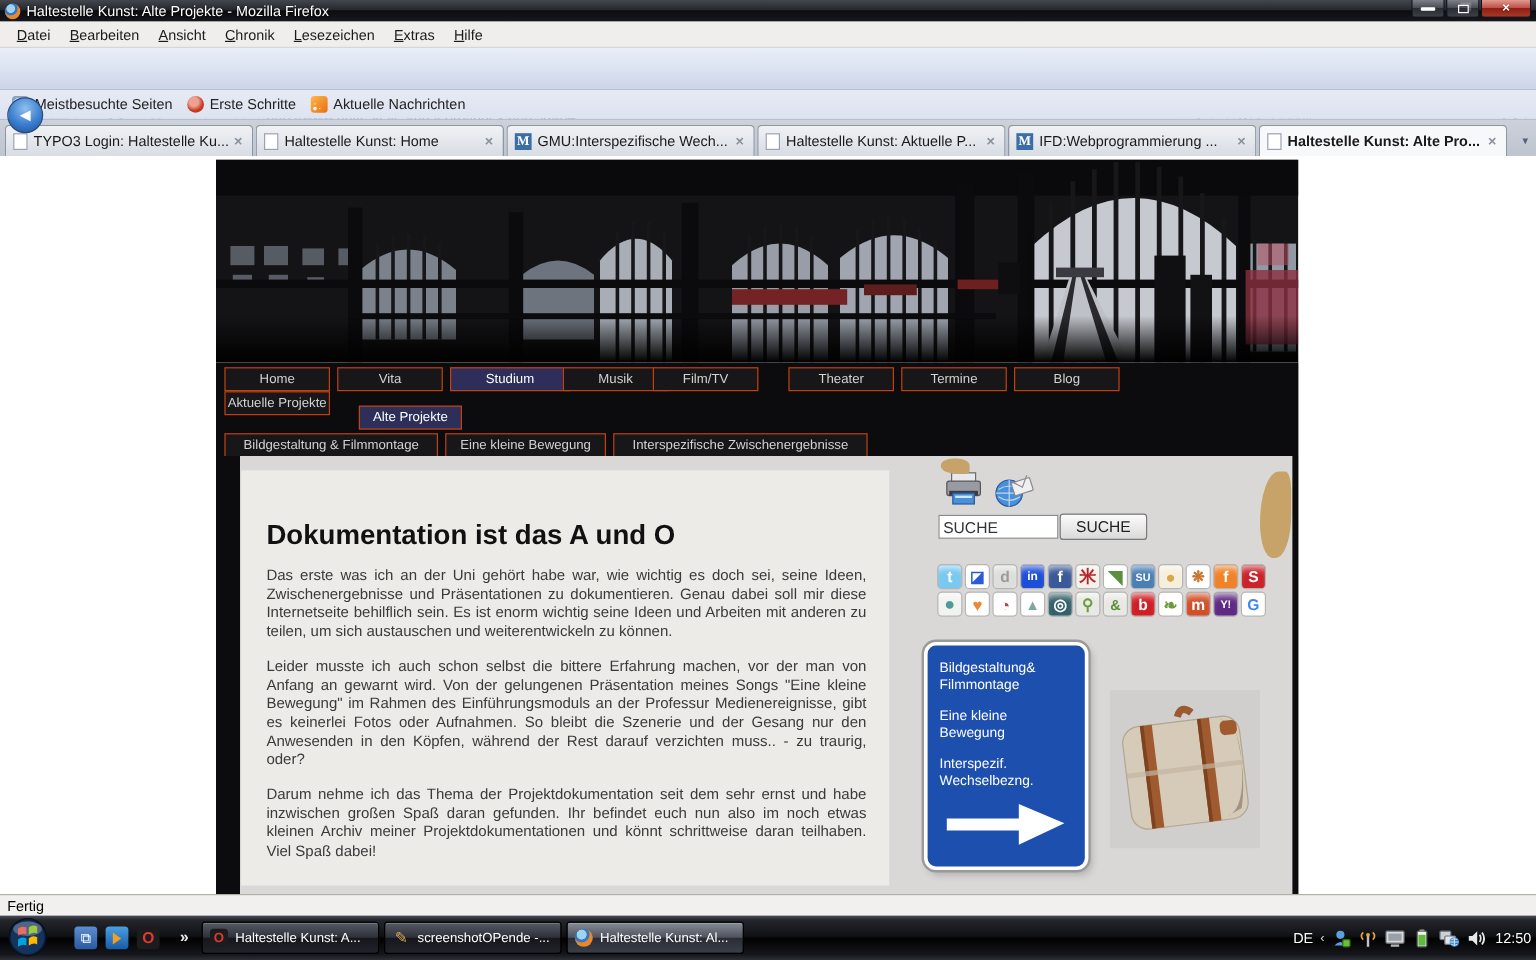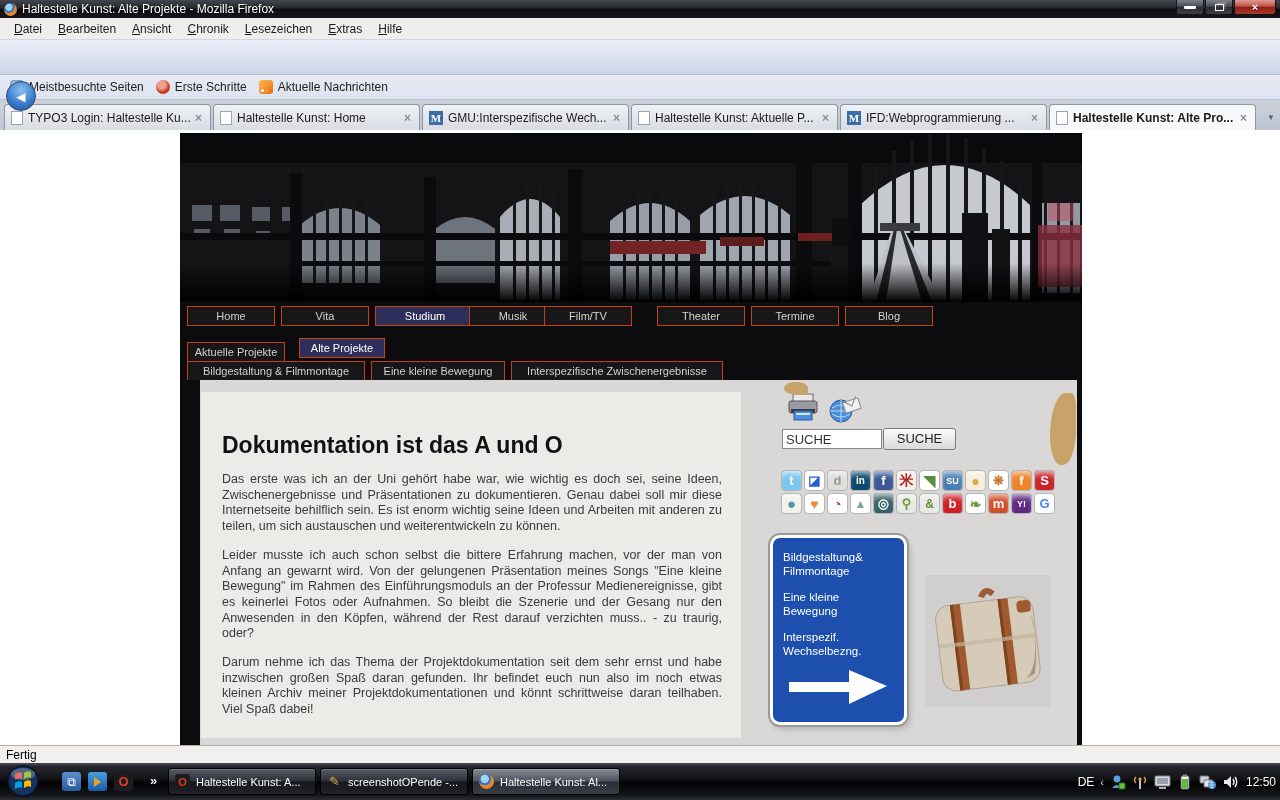--- a/index.html
+++ b/index.html
@@ -378,21 +378,21 @@
         <div class="nbtn" style="left:477px;top:4px;width:88px">
             <span>Theater</span>
           </div>
         <div class="nbtn" style="left:571px;top:4px;width:88px">
             <span>Termine</span>
           </div>
         <div class="nbtn" style="left:665px;top:4px;width:88px">
             <span>Blog</span>
           </div>
 
-        <div class="nbtn" style="left:7px;top:40px;width:98px">
+        <div class="nbtn" style="left:7px;top:24px;width:88px">
             <span>Aktuelle Projekte</span>
           </div>
         <div class="nbtn active" style="left:119px;top:36px;width:86px">
             <span>Alte Projekte</span>
           </div>
 
         <div class="nbtn" style="left:7px;top:59px;width:178px">
             <span>Bildgestaltung &amp; Filmmontage</span>
           </div>
         <div class="nbtn" style="left:191px;top:59px;width:134px">
@@ -429,21 +429,21 @@
           <rect x="16" y="4" width="16" height="11" rx="1" fill="#f0f0f2" stroke="#8a8a92" transform="rotate(-18 24 10)"></rect>
           <path d="M17,3 L24,10 L31,1" stroke="#8a8a92" fill="none" transform="rotate(-18 24 10)"></path>
         </svg>
         <input class="s-input" type="text" value="SUCHE" style="">
         <div class="s-btn">SUCHE</div>
 
         <div class="social">
             <span class="soc" style="background: rgb(121, 200, 239); color: rgb(255, 255, 255);">t</span>
             <span class="soc" style="background: rgb(255, 255, 255); color: rgb(42, 91, 215);">◪</span>
             <span class="soc" style="background: rgb(222, 222, 219); color: rgb(154, 154, 150);">d</span>
-            <span class="soc" style="background: #0c4a6e; color: rgb(255, 255, 255); font-size: 10px;">in</span>
+            <span class="soc" style="background: #1d4ed8; color: rgb(255, 255, 255); font-size: 10px;">in</span>
             <span class="soc" style="background: rgb(59, 89, 152); color: rgb(255, 255, 255);">f</span>
             <span class="soc" style="background: rgb(245, 240, 234); color: rgb(181, 36, 42); font-size: 14px;">米</span>
             <span class="soc" style="background: rgb(255, 255, 255); color: rgb(90, 143, 60); font-size: 15px;">◥</span>
             <span class="soc" style="background: rgb(74, 127, 181); color: rgb(255, 255, 255); font-size: 9px;">SU</span>
             <span class="soc" style="background: rgb(247, 239, 221); color: rgb(217, 168, 78); font-size: 14px;">●</span>
             <span class="soc" style="background: rgb(255, 255, 255); color: rgb(200, 120, 50); font-size: 13px;">❋</span>
             <span class="soc" style="background: rgb(240, 130, 40); color: rgb(255, 255, 255);">f</span>
             <span class="soc" style="background: rgb(204, 34, 41); color: rgb(255, 255, 255);">S</span>
             <span class="soc" style="background: rgb(242, 242, 240); color: rgb(78, 154, 154); font-size: 15px;">●</span>
             <span class="soc" style="background: rgb(255, 255, 255); color: rgb(232, 136, 58); font-size: 14px;">♥</span>

